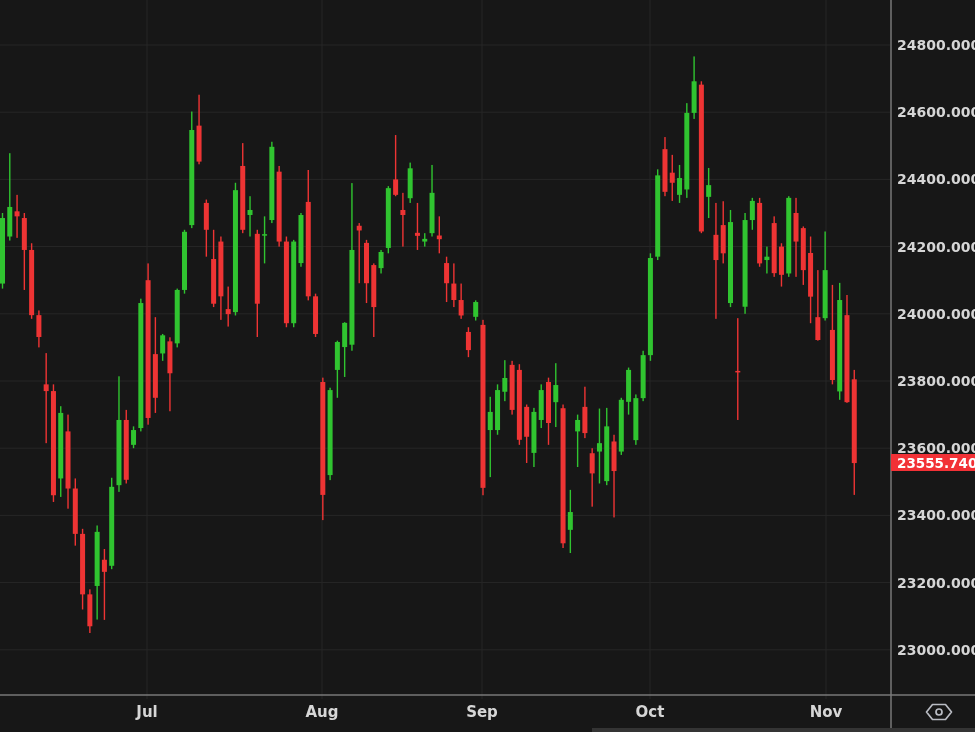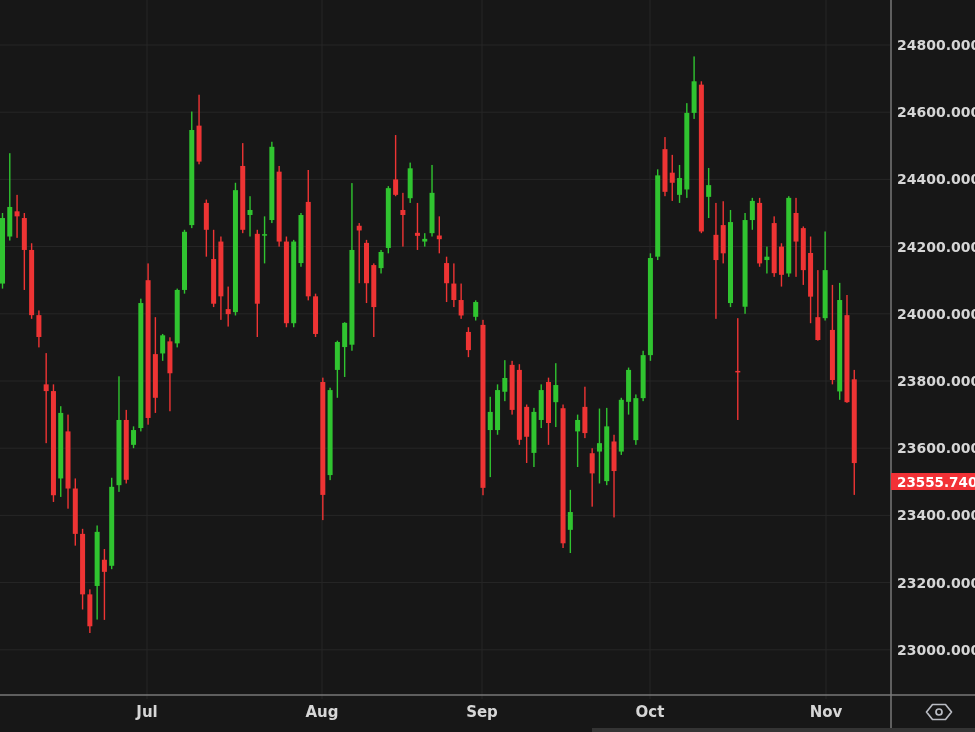--- a/index.html
+++ b/index.html
@@ -536,21 +536,21 @@
       </g>
     <g id="g-xlabels">
         <text x="147" y="717" fill="#d6d6d6" font-size="15" font-weight="bold" text-anchor="middle">Jul</text>
         <text x="322" y="717" fill="#d6d6d6" font-size="15" font-weight="bold" text-anchor="middle">Aug</text>
         <text x="482" y="717" fill="#d6d6d6" font-size="15" font-weight="bold" text-anchor="middle">Sep</text>
         <text x="650" y="717" fill="#d6d6d6" font-size="15" font-weight="bold" text-anchor="middle">Oct</text>
         <text x="826" y="717" fill="#d6d6d6" font-size="15" font-weight="bold" text-anchor="middle">Nov</text>
       </g>
   </svg>
 
-  <div id="last-price" style="top: 473px; background: rgb(242, 49, 54); color: rgb(255, 255, 255);">23555.740</div>
+  <div id="last-price" style="top: 454px; background: rgb(242, 49, 54); color: rgb(255, 255, 255);">23555.740</div>
 
   <div id="hscrollbar"></div>
 
   <div id="logo-wrap">
     <svg width="34" height="28" viewBox="0 0 34 28">
       <path d="M 10.5 6.5 L 23.5 6.5 L 29.5 14 L 23.5 21.5 L 10.5 21.5 L 4.5 14 Z" fill="none" stroke="#b9bcc3" stroke-width="1.7" stroke-linejoin="round"></path>
       <circle cx="17" cy="14" r="3" fill="none" stroke="#b9bcc3" stroke-width="1.7"></circle>
     </svg>
   </div>
 

